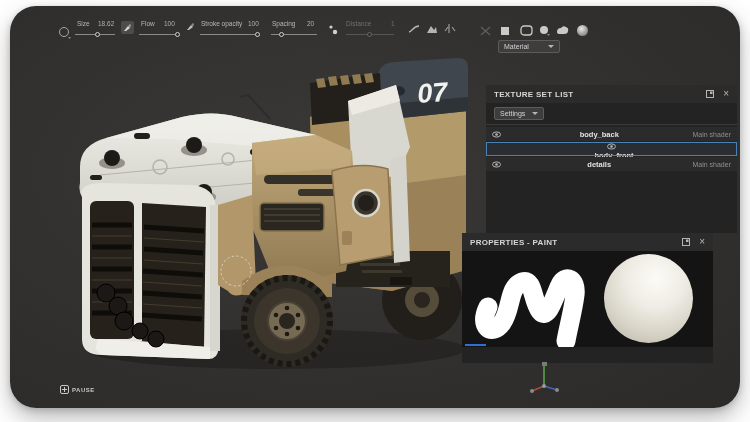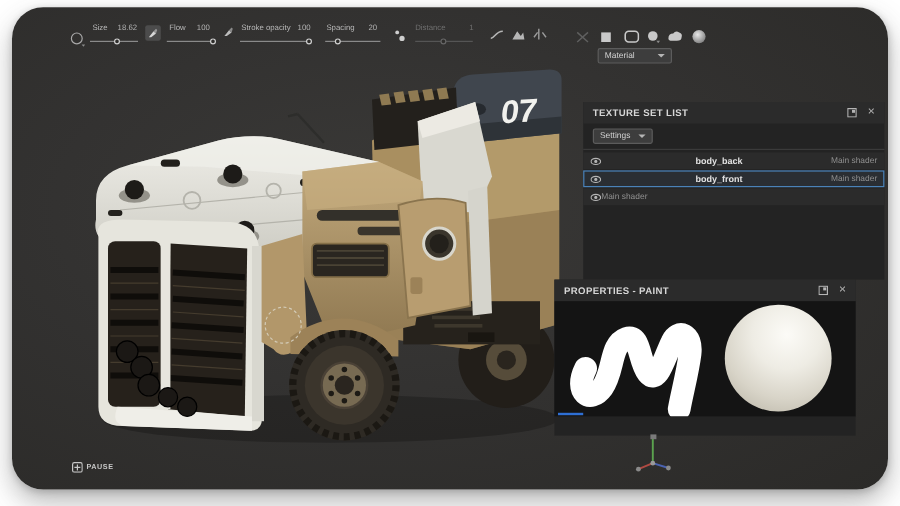--- a/index.html
+++ b/index.html
@@ -36,21 +36,21 @@
   .popout { width:8px; height:8px; }
 
   .tsl-toolbar { position:relative; height:22px; display:flex; align-items:center; padding:0 8px; border-bottom:1px solid #3a3a3a; }
   .settings-btn { margin-left:auto; width:50px; height:13px; }
 
   .tsl-rows { position:relative; padding:2px 0 0 0; }
   .tsl-row {
     position:relative; height:14px; margin:0 0 1px 0; background:#2b2b2b;
     display:flex; align-items:center; padding:0 6px;text-align:center;
   }
-  .tsl-row.selected { background:#2a2e33; outline:1px solid #4a82b8; outline-offset:-1px; }
+  .tsl-row.selected { background:#2a2e33; outline:1px solid #4a82b8; outline-offset:-1px;flex-direction:column; }
   .row-name { font-size:7.5px; font-weight:bold; color:#e2e2e2; margin-left:5px; flex:1; }
   .row-shader { font-size:7px; color:#8f8f8f; }
   .eye { position:relative; width:9px; height:9px; flex:0 0 auto; }
 
   
   .props-content { position:absolute; left:0; top:18px; width:251px; height:96px; background:#141414; overflow:hidden; }
   .scroll-accent { position:absolute; left:3px; bottom:1px; width:21px; height:2.5px; }
   .sphere {
     position:absolute; left:142px; top:3px; width:89px; height:89px; border-radius:50%;
     background: radial-gradient(circle at 58% 28%, #fcfbf7 0%, #eeece4 35%, #d8d4c8 65%, #b4afa0 100%);
@@ -371,20 +371,21 @@
             <circle cx="4.5" cy="4.5" r="1.3" fill="#b5b5b5"></circle>
           </svg>
         <span class="row-name">body_front</span>
         <span class="row-shader">Main shader</span>
       </div>
       <div class="tsl-row">
         <svg class="eye" width="9" height="9">
             <ellipse cx="4.5" cy="4.5" rx="4" ry="2.6" fill="none" stroke="#b5b5b5" stroke-width="1"></ellipse>
             <circle cx="4.5" cy="4.5" r="1.3" fill="#b5b5b5"></circle>
           </svg>
+        <span class="row-name">details</span>
         <span class="row-shader">Main shader</span>
       </div>
     </div>
   </div>
 
   <div class="panel" style="left:452px;top:227px;width:251px;height:130px;">
     <div class="panel-head">
       <span class="panel-title">PROPERTIES - PAINT</span>
       <svg class="popout" width="8" height="8">
         <rect x="0.5" y="0.5" width="7" height="7" fill="none" stroke="#b5b5b5" stroke-width="1"></rect>

